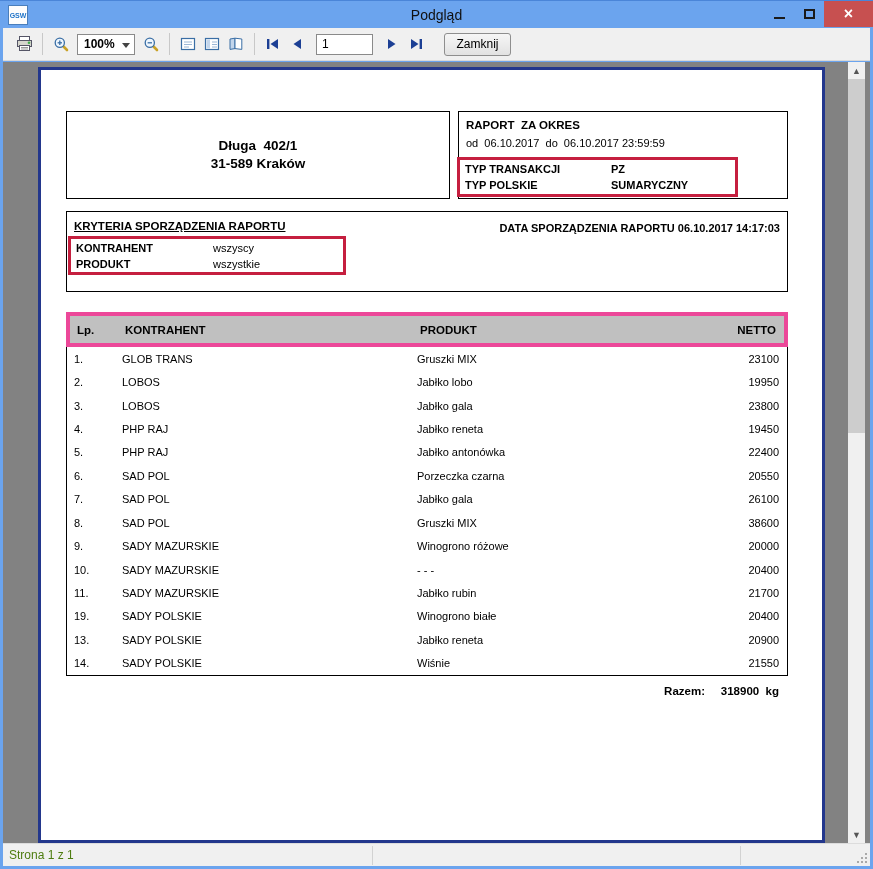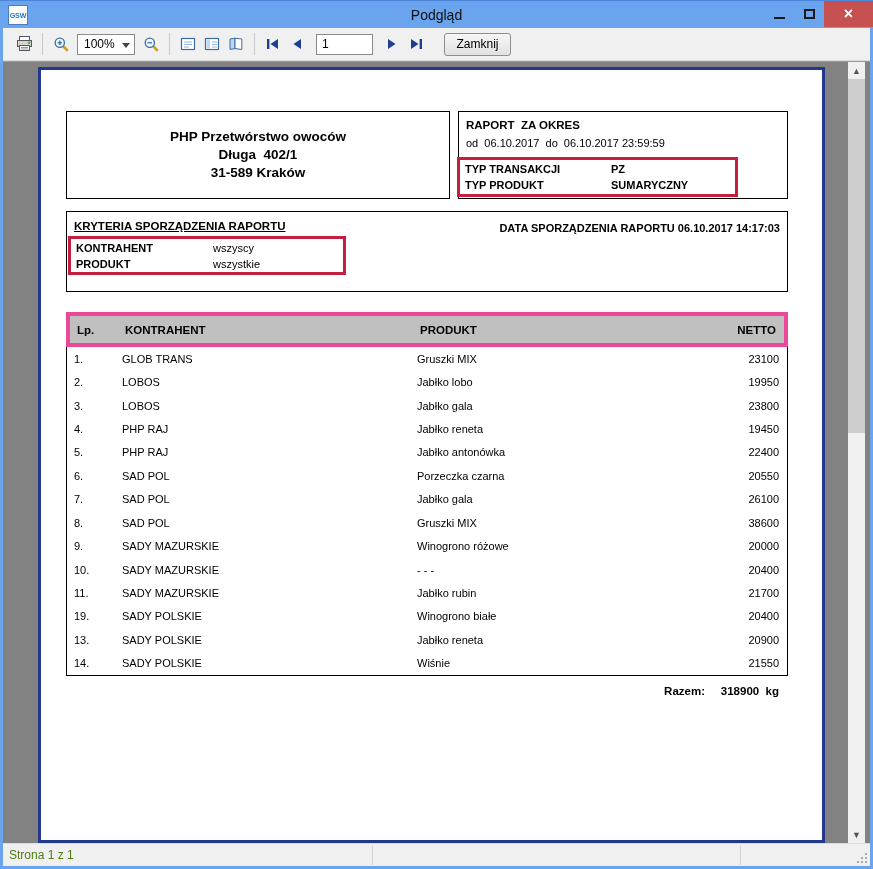--- a/index.html
+++ b/index.html
@@ -38,20 +38,21 @@
   }
   .tbtn {
     width:24px; height:24px; border:1px solid transparent; background:transparent;
     display:flex; align-items:center; justify-content:center; padding:0;
   }
   .sep { width:1px; height:22px; background:#c8c8c8; margin:0 6px; }
   .zoom-select {
     width:58px; height:21px; background:#fff; border:1px solid #8a8a8a;
     display:flex; align-items:center; font-size:12px; padding-left:6px; margin-left:4px; margin-right:4px;
     position:relative;
+    font-weight:bold;
   }
   .zoom-select .dd { position:absolute; right:4px; top:8px; width:0; height:0;
     border-left:4px solid transparent; border-right:4px solid transparent; border-top:5px solid #444; }
   .page-input {
     width:57px; height:21px; border:1px solid #8a8a8a; background:#fff;
     font-size:12px; padding-left:5px; margin:0 7px; font-family:"Liberation Sans", sans-serif;
   }
   .zamknij {
     margin-left:16px; width:67px; height:23px;
     background:linear-gradient(#f6f6f6,#e2e2e2); border:1px solid #8e8e8e; border-radius:3px;
@@ -223,35 +224,34 @@
         <rect x="10.6" y="1" width="2.4" height="10" fill="#1c3f94"></rect>
       </svg>
     </button>
     <button class="zamknij">Zamknij</button>
   </div>
 
   <div class="preview">
     <div class="page">
 
       <div class="box company-box">
-        <span class="pre">PHP Przetwórstwo owoców</span>
         <span class="pre">Długa  402/1</span>
         <span class="pre">31-589 Kraków</span>
       </div>
 
       <div class="box period-box">
         <span class="period-title pre">RAPORT  ZA OKRES</span>
         <span class="period-range pre">od  06.10.2017  do  06.10.2017 23:59:59</span>
         <div class="redbox redbox1">
           <div class="kv-row" style="top:3px;">
             <span class="k">TYP TRANSAKCJI</span>
             <span class="v">PZ</span>
           </div>
           <div class="kv-row" style="top:19px;">
-            <span class="k">TYP PRODUKT</span>
+            <span class="k">TYP POLSKIE</span>
             <span class="v">SUMARYCZNY</span>
           </div>
         </div>
       </div>
 
       <div class="box criteria-box">
         <span class="criteria-title">KRYTERIA SPORZĄDZENIA RAPORTU</span>
         <span class="criteria-date">DATA SPORZĄDZENIA RAPORTU 06.10.2017 14:17:03</span>
         <div class="redbox redbox2">
           <div class="kv-row" style="top:3px;">

